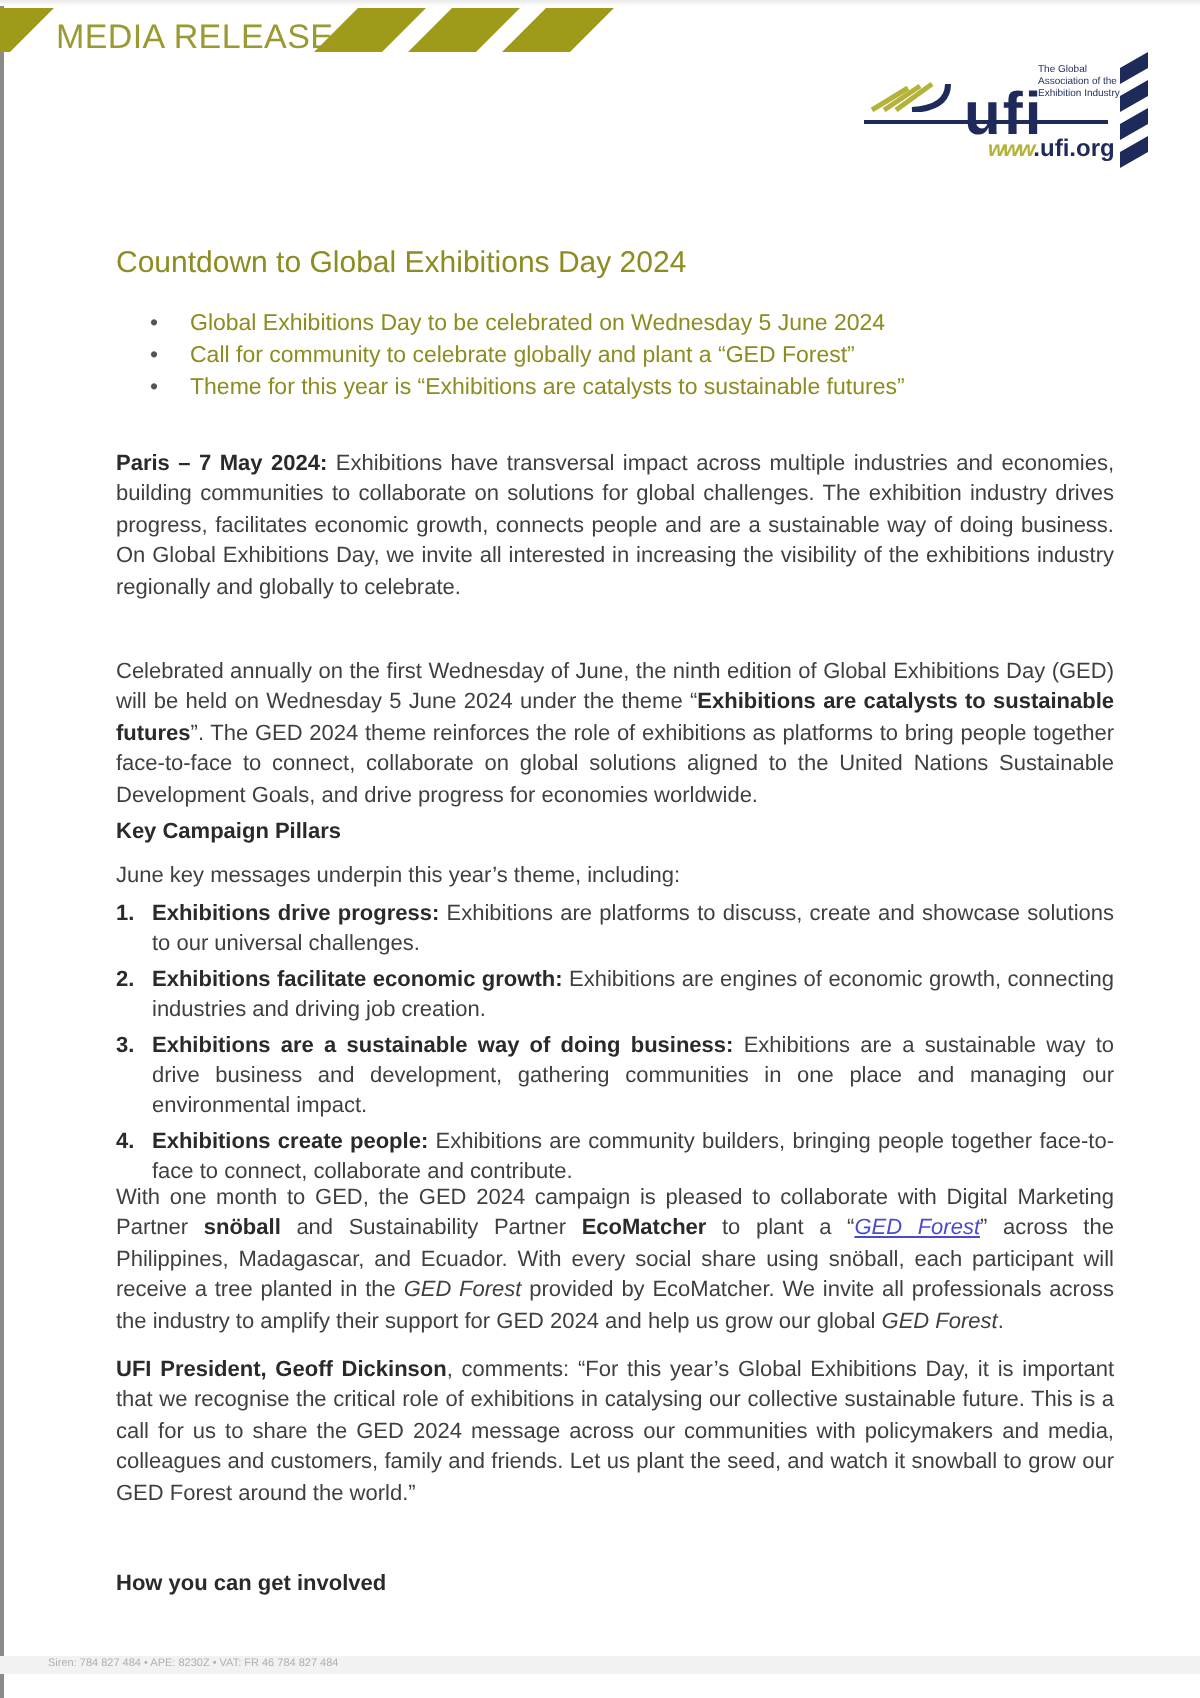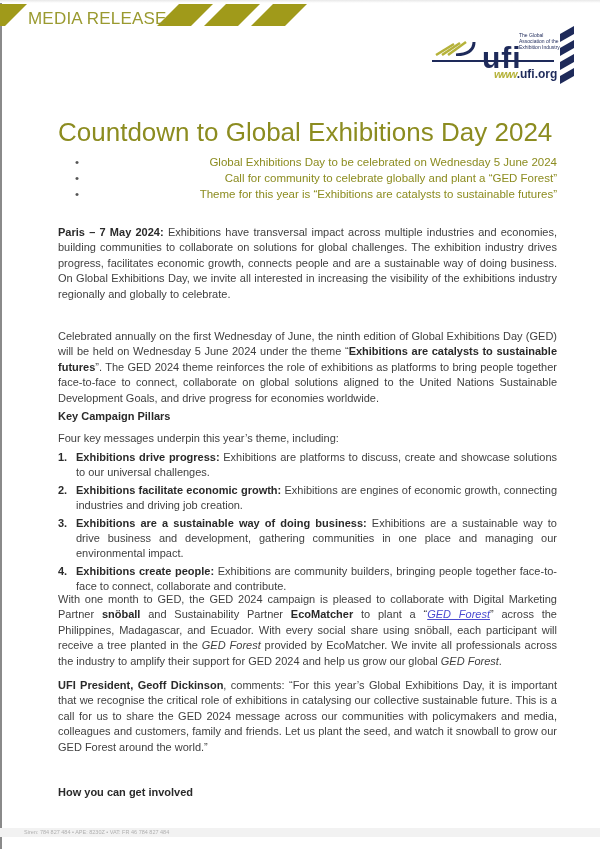--- a/index.html
+++ b/index.html
@@ -22,22 +22,22 @@
     .logo .ufi-text { position: absolute; left: 50px; top: 17px; font-size: 30px; font-weight: bold; color: #1e2a5a; letter-spacing: 1px; line-height: 30px; }
     .logo .tagline { position: absolute; left: 87px; top: 6px; font-size: 5px; line-height: 6px; color: #1e2a5a; width: 50px; }
     .logo .underline { position: absolute; left: 0; top: 34px; width: 122px; height: 2px; background: #1e2a5a; }
     .logo .www { position: absolute; left: 62px; top: 41px; font-size: 12px; color: #1e2a5a; font-weight: bold; }
     .logo .www .waves { color: #b5b23a; font-style: italic; letter-spacing: -1px; font-size: 11px; }
     .logo .bars { position: absolute; left: 128px; top: 0; width: 18px; height: 60px; }
     .logo .bars span { position: absolute; left: 0; width: 14px; height: 8px; background: #1e2a5a; transform: skewY(-30deg); }
     .logo .swoosh { position: absolute; left: 2px; top: 12px; width: 46px; height: 18px; }
 
     .content { position: absolute; left: 58px; top: 118px; width: 499px; }
-    h1.title { margin: 0; font-size: 26px; font-weight: normal; color: #8c8c20; line-height: 28px; }
-    ul.bullets { margin: 8px 0 0 0; padding: 0 0 0 37px; list-style: none; text-align: right; }
+    h1.title { margin: 0; font-size: 15px; font-weight: normal; color: #8c8c20; line-height: 28px; }
+    ul.bullets { margin: 8px 0 0 0; padding: 0 0 0 37px; list-style: none; }
     ul.bullets li { position: relative; font-size: 11.5px; color: #8c8c20; line-height: 16px; }
     ul.bullets li::before { content: "•"; position: absolute; left: -20px; color: #555; }
 
     p { margin: 0; font-size: 11px; line-height: 15.4px; text-align: justify; color: #3f3f3f; }
     b { color: #2a2a2a; }
     .p1 { position: absolute; top: 107px; }
     .p2 { position: absolute; top: 211px; }
     .h-pillars { position: absolute; top: 292px; font-size: 11px; font-weight: bold; color: #2a2a2a; }
     .p-intro { position: absolute; top: 313px; }
     ol.pillars { position: absolute; top: 332px; left: 0; margin: 0; padding: 0 0 0 18px; list-style: none; width: 481px; }
@@ -91,21 +91,21 @@
     <li>Global Exhibitions Day to be celebrated on Wednesday 5 June 2024</li>
     <li>Call for community to celebrate globally and plant a “GED Forest”</li>
     <li>Theme for this year is “Exhibitions are catalysts to sustainable futures”</li>
   </ul>
 
   <p class="p1"><b>Paris – 7 May 2024:</b><span> Exhibitions have transversal impact across multiple industries and economies, building communities to collaborate on solutions for global challenges. The exhibition industry drives progress, facilitates economic growth, connects people and are a sustainable way of doing business. On Global Exhibitions Day, we invite all interested in increasing the visibility of the exhibitions industry regionally and globally to celebrate.</span></p>
 
   <p class="p2"><span>Celebrated annually on the first Wednesday of June, the ninth edition of Global Exhibitions Day (GED) will be held on Wednesday 5 June 2024 under the theme “</span><b>Exhibitions are catalysts to sustainable futures</b><span>”. The GED 2024 theme reinforces the role of exhibitions as platforms to bring people together face-to-face to connect, collaborate on global solutions aligned to the United Nations Sustainable Development Goals, and drive progress for economies worldwide.</span></p>
 
   <div class="h-pillars">Key Campaign Pillars</div>
-  <p class="p-intro">Four key messages underpin this year’s theme, including:</p>
+  <p class="p-intro">June key messages underpin this year’s theme, including:</p>
 
   <ol class="pillars">
     <li><span class="num">1.</span><b>Exhibitions drive progress:</b><span> Exhibitions are platforms to discuss, create and showcase solutions to our universal challenges.</span></li>
     <li><span class="num">2.</span><b>Exhibitions facilitate economic growth:</b><span> Exhibitions are engines of economic growth, connecting industries and driving job creation.</span></li>
     <li><span class="num">3.</span><b>Exhibitions are a sustainable way of doing business:</b><span> Exhibitions are a sustainable way to drive business and development, gathering communities in one place and managing our environmental impact.</span></li>
     <li><span class="num">4.</span><b>Exhibitions create people:</b><span> Exhibitions are community builders, bringing people together face-to-face to connect, collaborate and contribute.</span></li>
   </ol>
 
   <p class="p3"><span>With one month to GED, the GED 2024 campaign is pleased to collaborate with Digital Marketing Partner </span><b>snöball</b><span> and Sustainability Partner </span><b>EcoMatcher</b><span> to plant a “</span><a class="link">GED Forest</a><span>” across the Philippines, Madagascar, and Ecuador. With every social share using snöball, each participant will receive a tree planted in the </span><i>GED Forest</i><span> provided by EcoMatcher. We invite all professionals across the industry to amplify their support for GED 2024 and help us grow our global </span><i>GED Forest</i><span>.</span></p>
 

